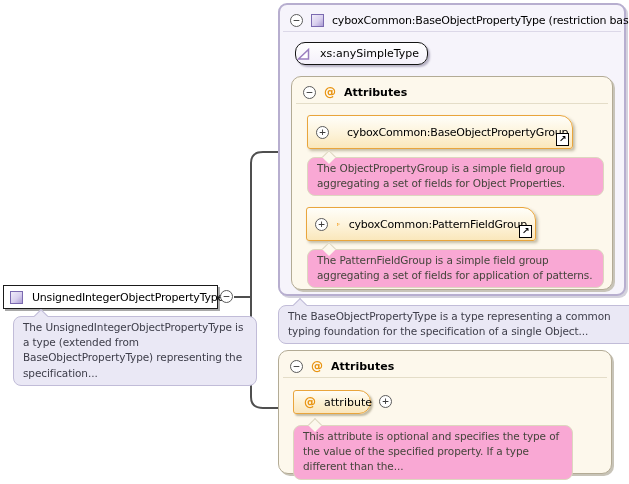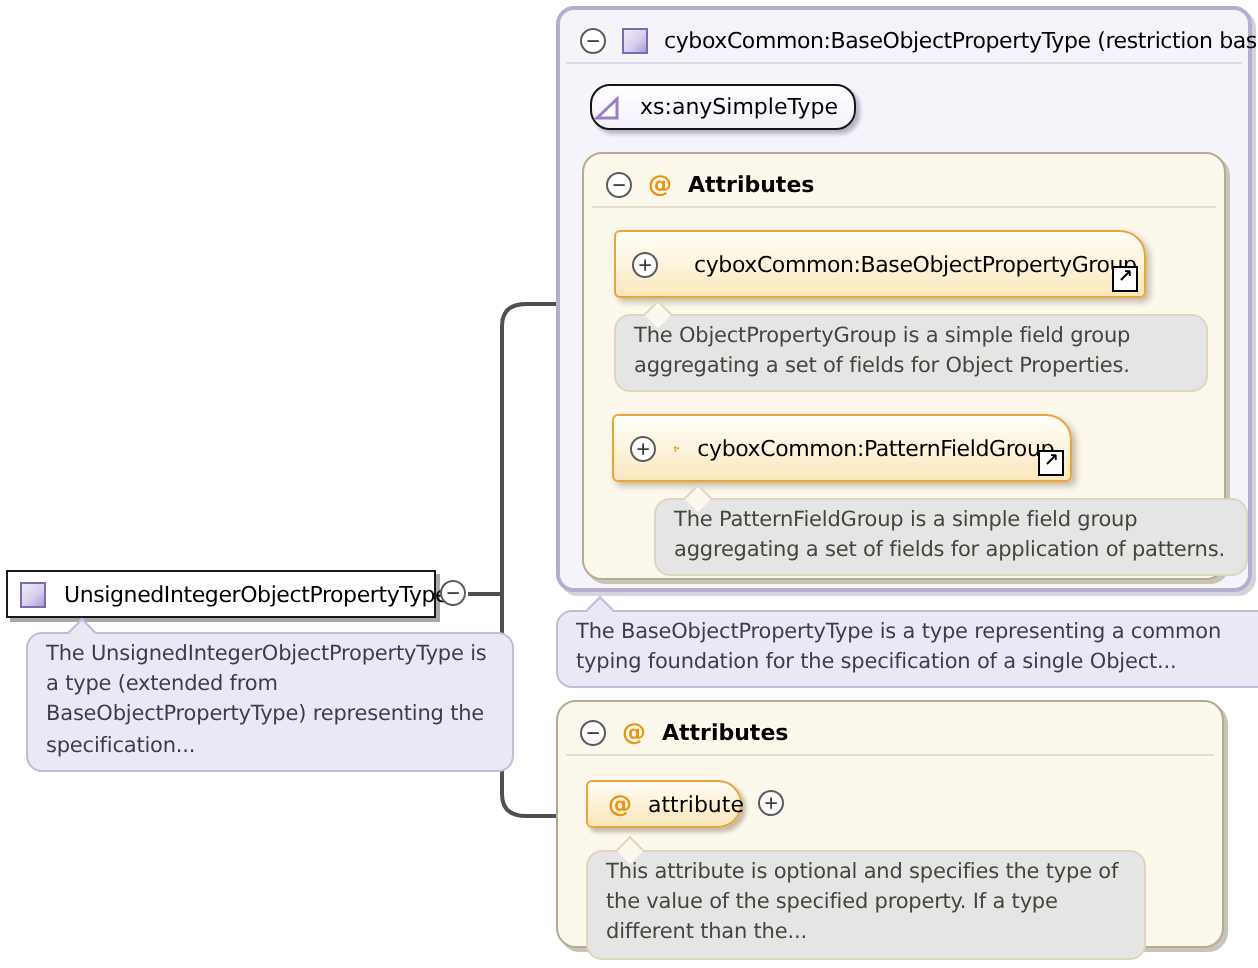--- a/index.html
+++ b/index.html
@@ -54,21 +54,21 @@
              border:1px solid #e9a53c;border-radius:3px 12px 12px 3px;
              box-shadow:2px 2px 2px rgba(125,112,78,0.45);font-size:11px;}
   .link-box{position:absolute;right:3px;bottom:2px;width:13px;height:13px;background:#fff;
             border:1px solid #000;display:flex;align-items:center;justify-content:center;
             font-size:9px;font-weight:bold;color:#000;line-height:1;}
 
   
   .tooltip{position:absolute;border-radius:8px;padding:3px 9px 4px;font-size:10.5px;
            letter-spacing:-0.1px;line-height:1.45;}
   .tooltip .notch{position:absolute;top:-6px;left:16px;width:10px;height:10px;transform:rotate(45deg);}
-  .cream-tip{background:#e5e5e5;border:1px solid #ddd6bf;color:#45453c;}
+  .cream-tip{background:#f9a8d4;border:1px solid #ddd6bf;color:#45453c;}
   .cream-tip .notch{background:#fcf8ed;border-left:1px solid #ddd6bf;border-top:1px solid #ddd6bf;}
   .lav-tip{background:#eae8f5;border:1px solid #c1bcd8;color:#3d3d49;}
   .lav-tip .notch{background:#eae8f5;border-left:1px solid #c1bcd8;border-top:1px solid #c1bcd8;}
 
   
   .element-box{position:absolute;left:3px;top:285px;width:215px;height:24px;background:#fff;
                border:1px solid #1a1a1a;box-shadow:2px 2px 0 #a8a8a8;display:flex;
                align-items:center;gap:9px;padding:0 6px;font-size:11px;letter-spacing:-0.2px;
                white-space:nowrap;}
   .elem-toggle{position:absolute;left:220px;top:290px;}
@@ -134,21 +134,21 @@
       <div class="grp-pill" style="left:14px;top:130px;width:230px;">
         <span class="toggle">+</span>
         <svg width="14" height="15" viewBox="0 0 14 15">
           <rect x="0" y="1" width="6" height="6" fill="#f2970f"></rect>
           <rect x="8" y="3" width="5" height="5" fill="#f2970f"></rect>
           <rect x="1" y="9" width="5" height="5" fill="#f2970f"></rect>
         </svg>
         <span>cyboxCommon:PatternFieldGroup</span>
         <span class="link-box">↗</span>
       </div>
-      <div class="tooltip cream-tip" style="left:15px;top:172px;width:297px;min-height:36px;margin-left:20px;">
+      <div class="tooltip cream-tip" style="left:15px;top:172px;width:297px;min-height:36px;">
         <span class="notch"></span>
         <span>The PatternFieldGroup is a simple field group aggregating a set of fields for application of patterns.</span>
       </div>
     </div>
   </div>
 
   <div class="tooltip lav-tip" style="left:278px;top:305px;width:373px;min-height:33px;">
     <span class="notch"></span>
     <span>The BaseObjectPropertyType is a type representing a common typing foundation for the specification of a single Object...</span>
   </div>

